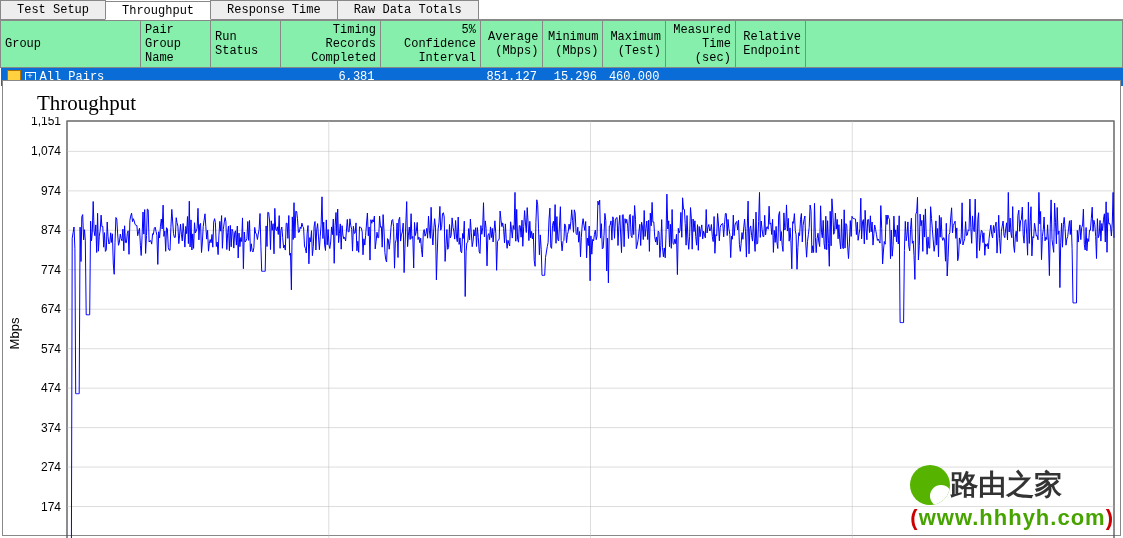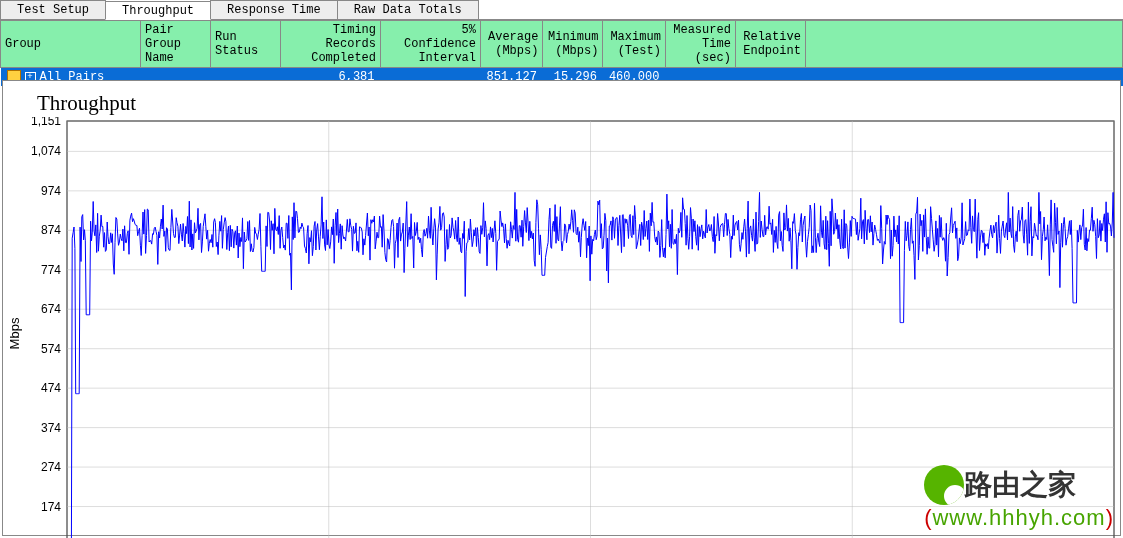--- a/index.html
+++ b/index.html
@@ -111,20 +111,21 @@
     align-items: center;
     gap: 0;
     font-size: 28px;
     font-weight: bold;
     color: #333;
   }
   .watermark .url {
     font-size: 22px;
     color: #47a400;
     letter-spacing: 1px;
+    font-weight: bold;
   }
   .watermark .url .paren { color: #c00; }
   .wm-icon {
     width: 40px;
     height: 40px;
     border-radius: 50%;
     background: #56b400;
     position: relative;
     overflow: hidden;
   }

